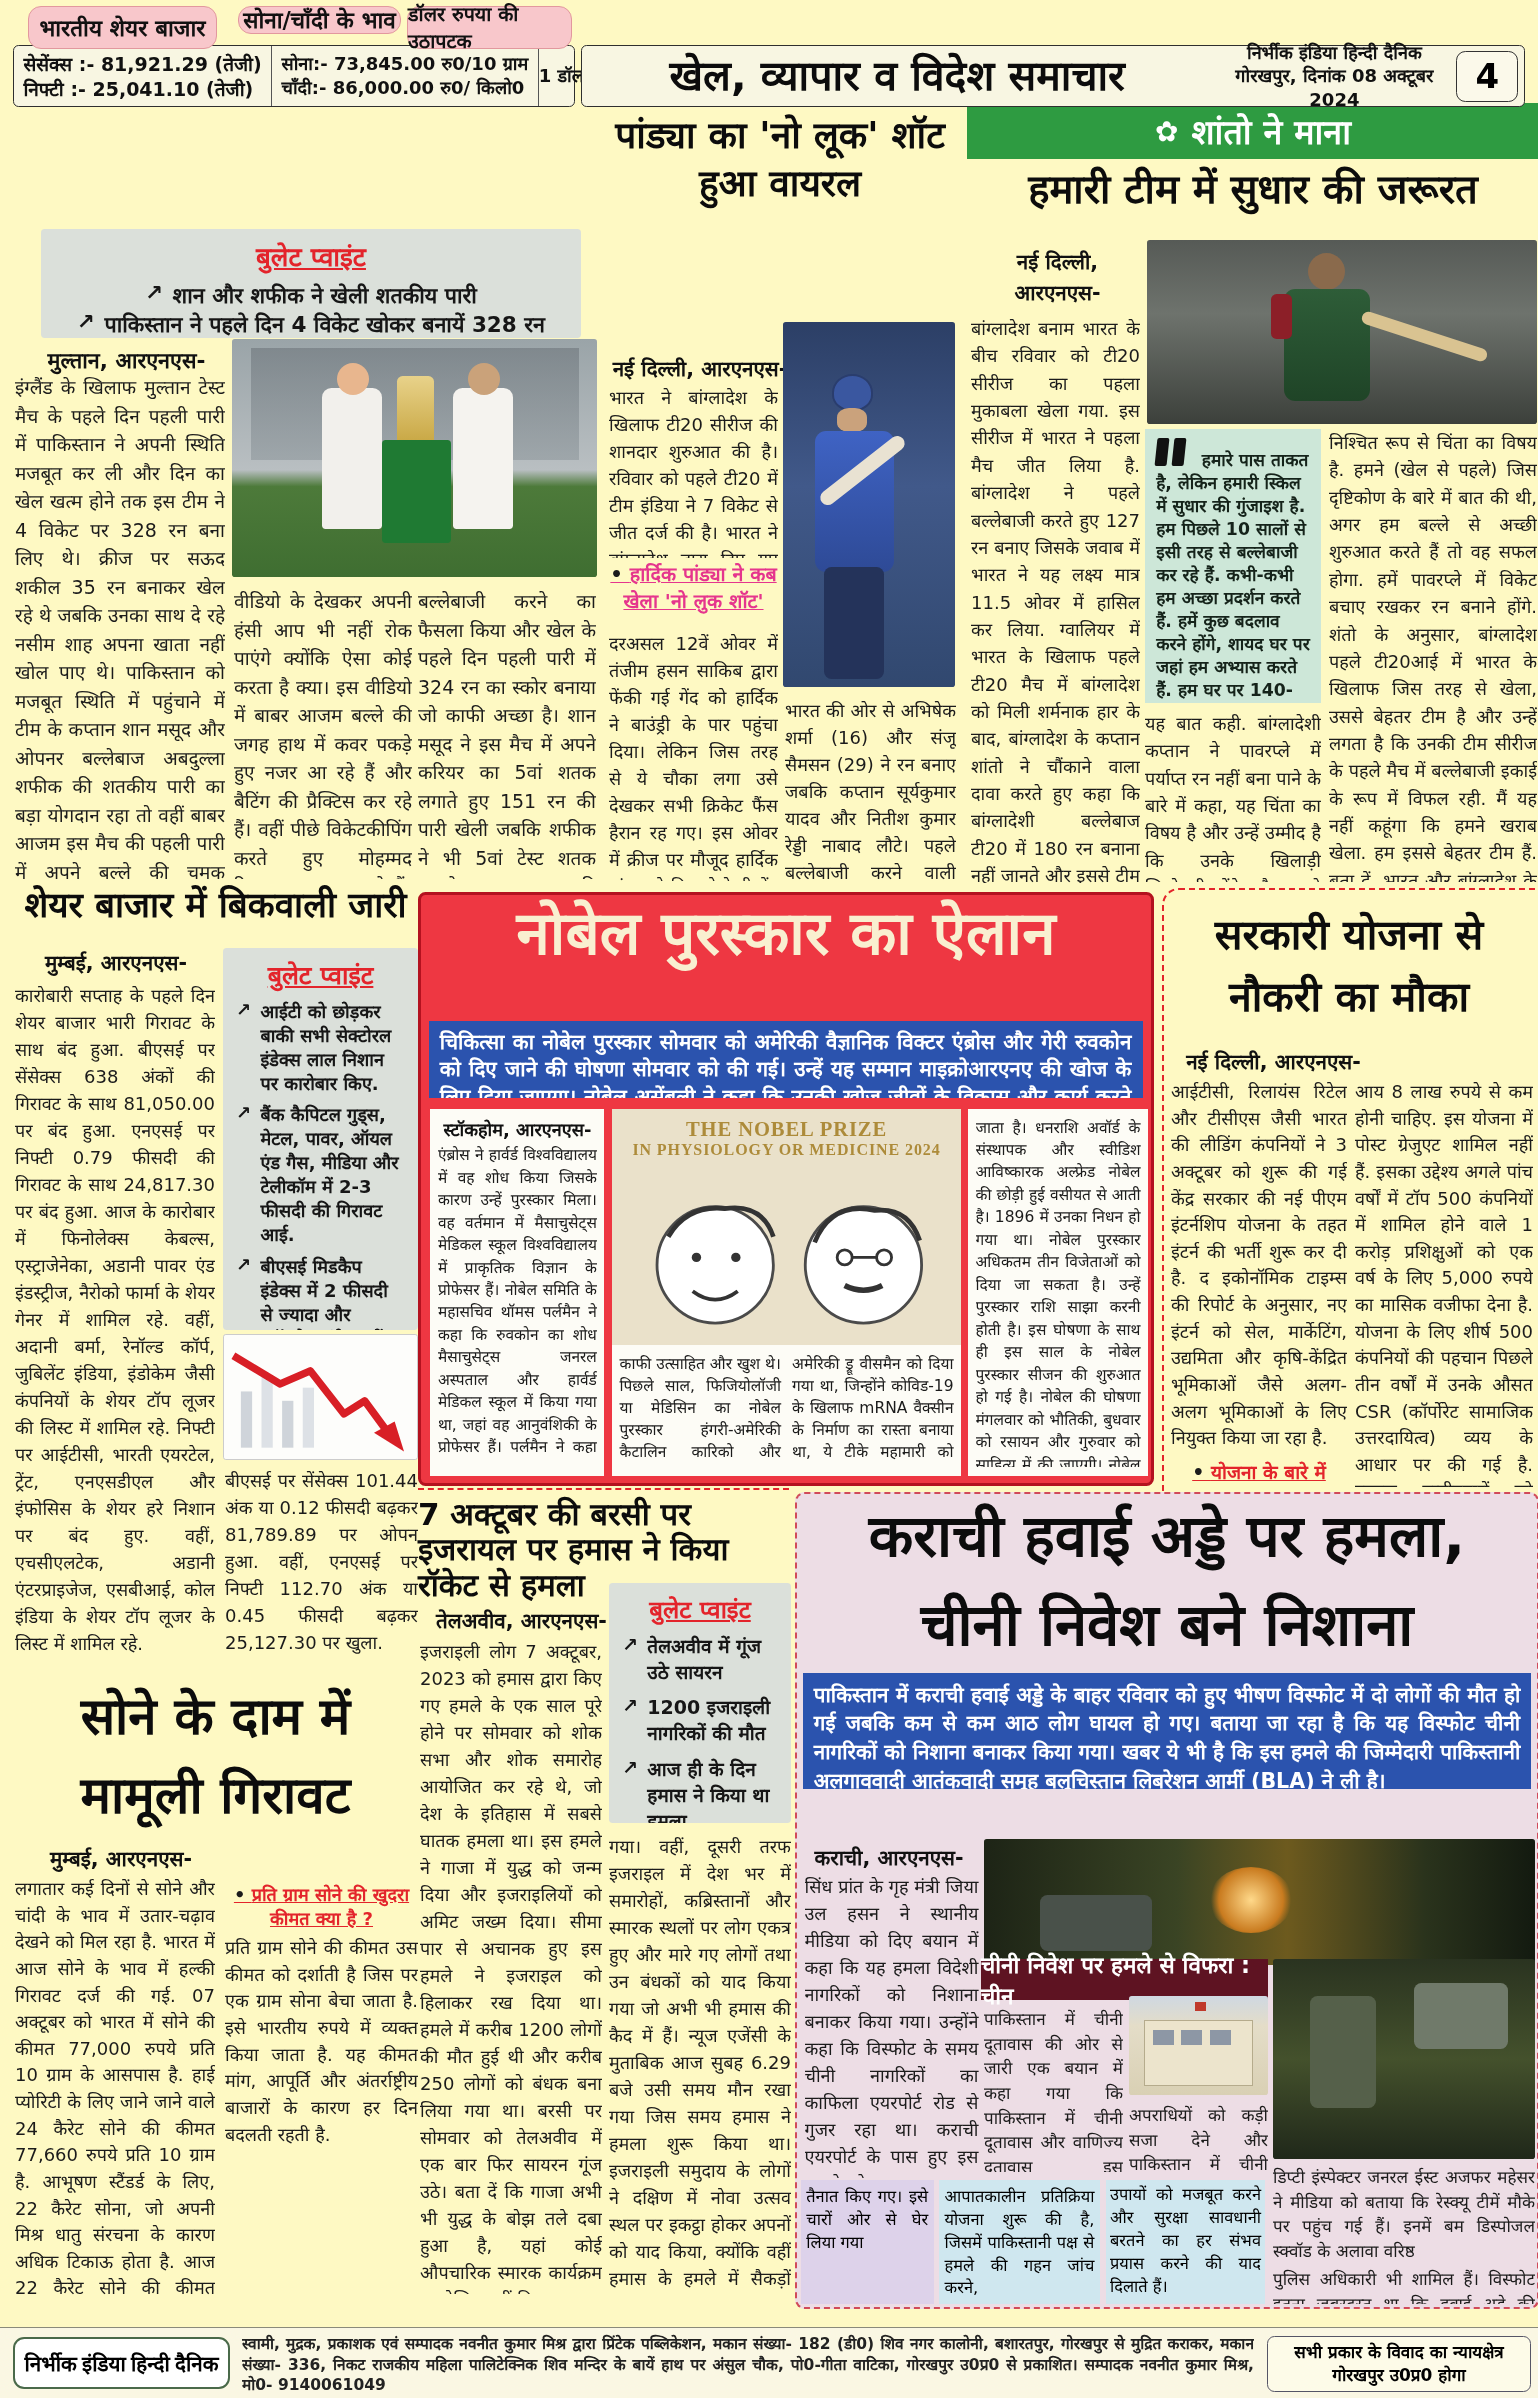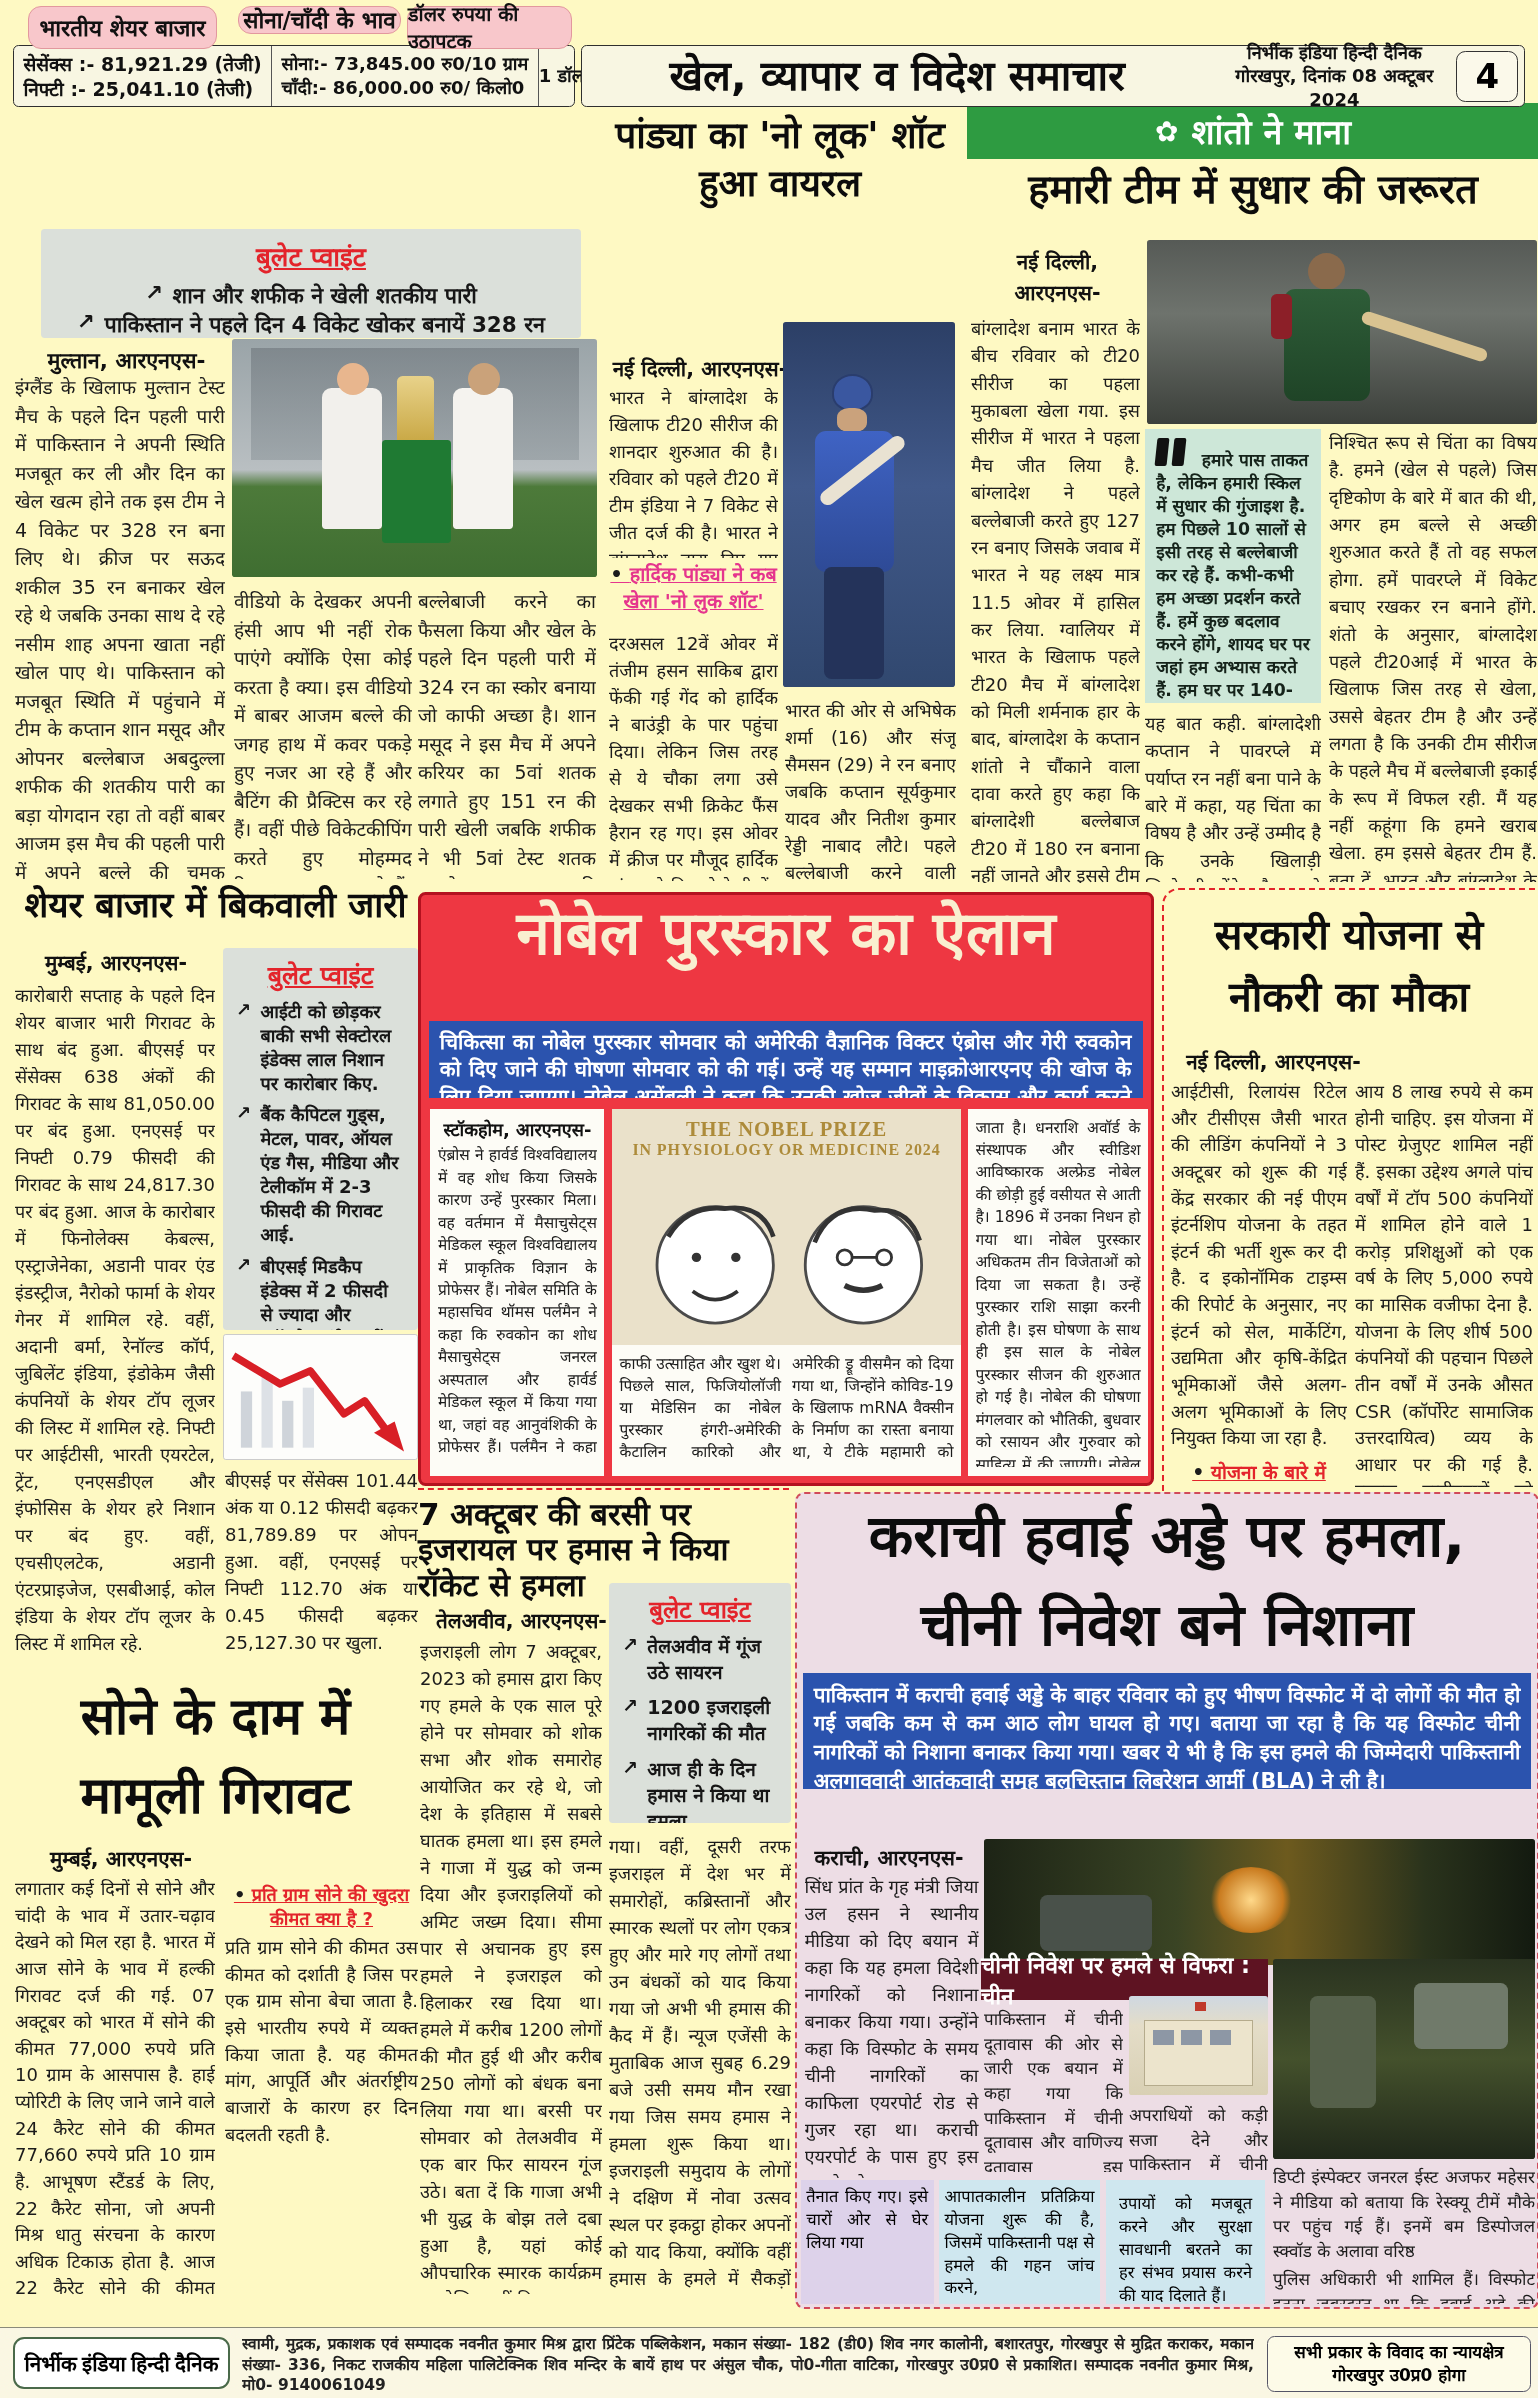--- a/index.html
+++ b/index.html
@@ -264,21 +264,21 @@
       <div class="abs" style="left:15px;top:24px;width:109px;height:66px;background:#ece4cc;border:0.9px solid #b5ab8c;"></div>
       <div class="abs" style="left:24px;top:34px;width:20.6px;height:15px;background:#8d97a5;"></div>
       <div class="abs" style="left:52px;top:34px;width:20.6px;height:15px;background:#8d97a5;"></div>
       <div class="abs" style="left:81px;top:34px;width:20.6px;height:15px;background:#8d97a5;"></div>
       <div class="abs" style="left:66px;top:5.6px;width:11.2px;height:9.4px;background:#c0392b;"></div>
     </div>
     <div class="body-txt abs" style="left:332px;top:609px;width:139px;height:69px;font-size:17px;line-height:1.45;">अपराधियों को कड़ी सजा देने और पाकिस्तान में चीनी नागरिकों, संस्थानों और परियोजनाओं की सुरक्षा के लिए सभी आवश्यक उपाय</div>
 
     <div class="abs" style="left:3.7px;top:686px;width:133px;height:124px;background:#ddd2ea;padding:5.6px;font-size:16.4px;line-height:1.4;text-align:justify;overflow:hidden;">तैनात किए गए। इसे चारों ओर से घेर लिया गया</div>
     <div class="abs" style="left:142px;top:686px;width:161px;height:124px;background:#cfe7ef;padding:5.6px;font-size:16.4px;line-height:1.4;text-align:justify;overflow:hidden;">आपातकालीन प्रतिक्रिया योजना शुरू की है, जिसमें पाकिस्तानी पक्ष से हमले की गहन जांच करने,</div>
-    <div class="abs" style="left:309px;top:686px;width:159px;height:124px;background:#cfe7ef;padding:13px;font-size:16.4px;line-height:1.4;text-align:justify;overflow:hidden;">उपायों को मजबूत करने और सुरक्षा सावधानी बरतने का हर संभव प्रयास करने की याद दिलाते हैं।</div>
+    <div class="abs" style="left:309px;top:686px;width:159px;height:124px;background:#cfe7ef;padding:4px;font-size:16.4px;line-height:1.4;text-align:justify;overflow:hidden;">उपायों को मजबूत करने और सुरक्षा सावधानी बरतने का हर संभव प्रयास करने की याद दिलाते हैं।</div>
     <div class="abs" style="left:476px;top:671px;width:262px;height:139px;overflow:hidden;">
       <div class="body-txt" style="font-size:17px;line-height:1.45;">डिप्टी इंस्पेक्टर जनरल ईस्ट अजफर महेसर ने मीडिया को बताया कि रेस्क्यू टीमें मौके पर पहुंच गई हैं। इनमें बम डिस्पोजल स्क्वॉड के अलावा वरिष्ठ</div>
       <div class="body-txt" style="font-size:17px;line-height:1.45;margin-top:3.7px;">पुलिस अधिकारी भी शामिल हैं। विस्फोट इतना जबरदस्त था कि हवाई अड्डे की इमारतें हिल गईं।</div>
     </div>
   </div>
 
   <div class="abs footer-strip" style="left:0;top:2327px;width:1538px;height:71px;">
     <div class="abs" style="left:13px;top:9.4px;width:217px;height:52px;border:2.8px solid #4a6a4a;border-radius:11.2px;background:#fff;display:flex;align-items:center;justify-content:center;font-weight:bold;font-size:20.6px;font-family:'Liberation Serif','DejaVu Serif',serif;">निर्भीक इंडिया हिन्दी दैनिक</div>
     <div class="abs" style="left:242px;top:5.6px;width:1012px;height:62px;font-size:15.5px;font-weight:bold;color:#222;line-height:1.35;overflow:hidden;text-align:justify;">स्वामी, मुद्रक, प्रकाशक एवं सम्पादक नवनीत कुमार मिश्र द्वारा प्रिंटेक पब्लिकेशन, मकान संख्या- 182 (डी0) शिव नगर कालोनी, बशारतपुर, गोरखपुर से मुद्रित कराकर, मकान संख्या- 336, निकट राजकीय महिला पालिटेक्निक शिव मन्दिर के बायें हाथ पर अंसुल चौक, पो0-गीता वाटिका, गोरखपुर उ0प्र0 से प्रकाशित। सम्पादक नवनीत कुमार मिश्र, मो0- 9140061049</div>
     <div class="abs" style="left:1267px;top:7.5px;width:264px;height:56px;border:1.9px solid #556;border-radius:7.5px;background:#fdfbe8;display:flex;align-items:center;justify-content:center;text-align:center;font-weight:bold;font-size:17px;line-height:1.3;padding:3.7px;">सभी प्रकार के विवाद का न्यायक्षेत्र गोरखपुर उ0प्र0 होगा</div>

